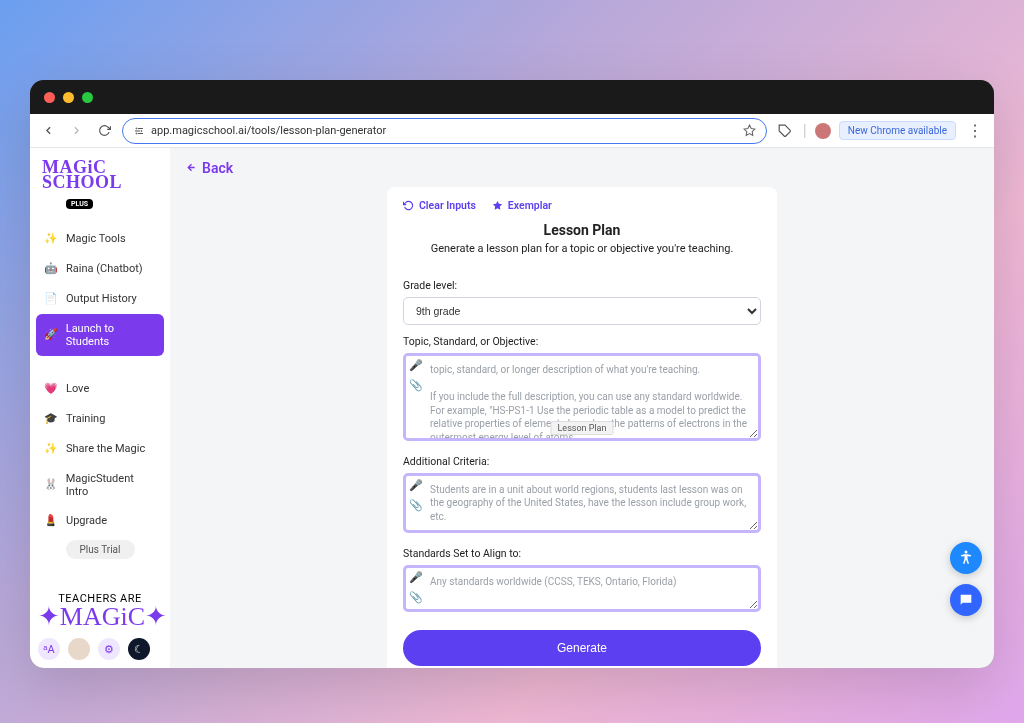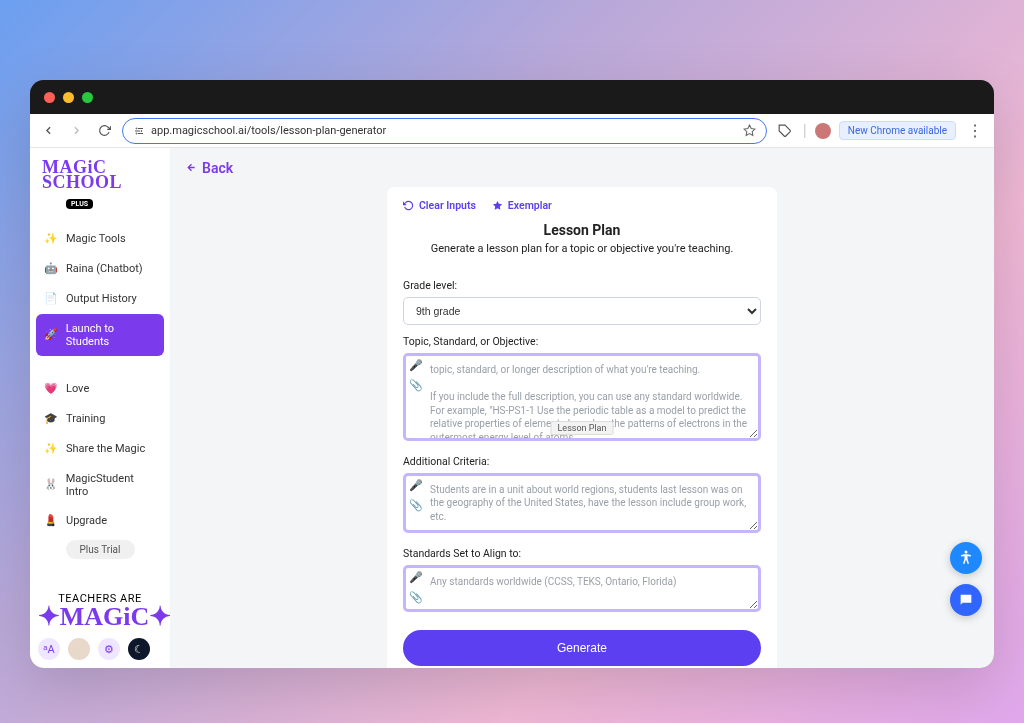--- a/index.html
+++ b/index.html
@@ -93,21 +93,21 @@
   border-radius:6px;
   cursor:pointer;
 }
 .nav-item.sel { background:#7c3aed; color:#fff; }
 .nav-icon { width:14px; height:14px; display:flex; align-items:center; justify-content:center; font-size:11px; }
 .nav-divider { height: 10px; }
 .trial-pill { background:#f0f0f0; border-radius:12px; font-size:10px; color:#555; padding:4px 14px; margin: 4px auto; text-align:center;}
 .sidebar-spacer { flex:1; }
 .magic-badge { padding: 0 8px 2px 8px; text-align:center;}
 .magic-badge .teachers { font-size:11px; font-weight:400; letter-spacing:0.5px; color:#000;}
-.magic-badge .magic { font-family: "Comic Sans MS", cursive; font-size:26px; font-weight:700; color:#7c3aed; line-height:0.9;}
+.magic-badge .magic { font-family: "Comic Sans MS", cursive; font-size:26px; font-weight:400; color:#7c3aed; line-height:0.9;}
 .bottom-icons { display:flex; gap:8px; padding:8px 8px; align-items:center;}
 .bi { width:22px; height:22px; border-radius:50%; display:flex; align-items:center; justify-content:center; font-size:11px;}
 .bi1 { background:#efe6ff; color:#7c3aed;}
 .bi2 { background:#e8d8c9;}
 .bi3 { background:#efe6ff; color:#7c3aed;}
 .bi4 { background:#0f172a; color:#fff;}
 .main-col {
   flex:1;
   background:#f4f5f7;
   display:flex;

